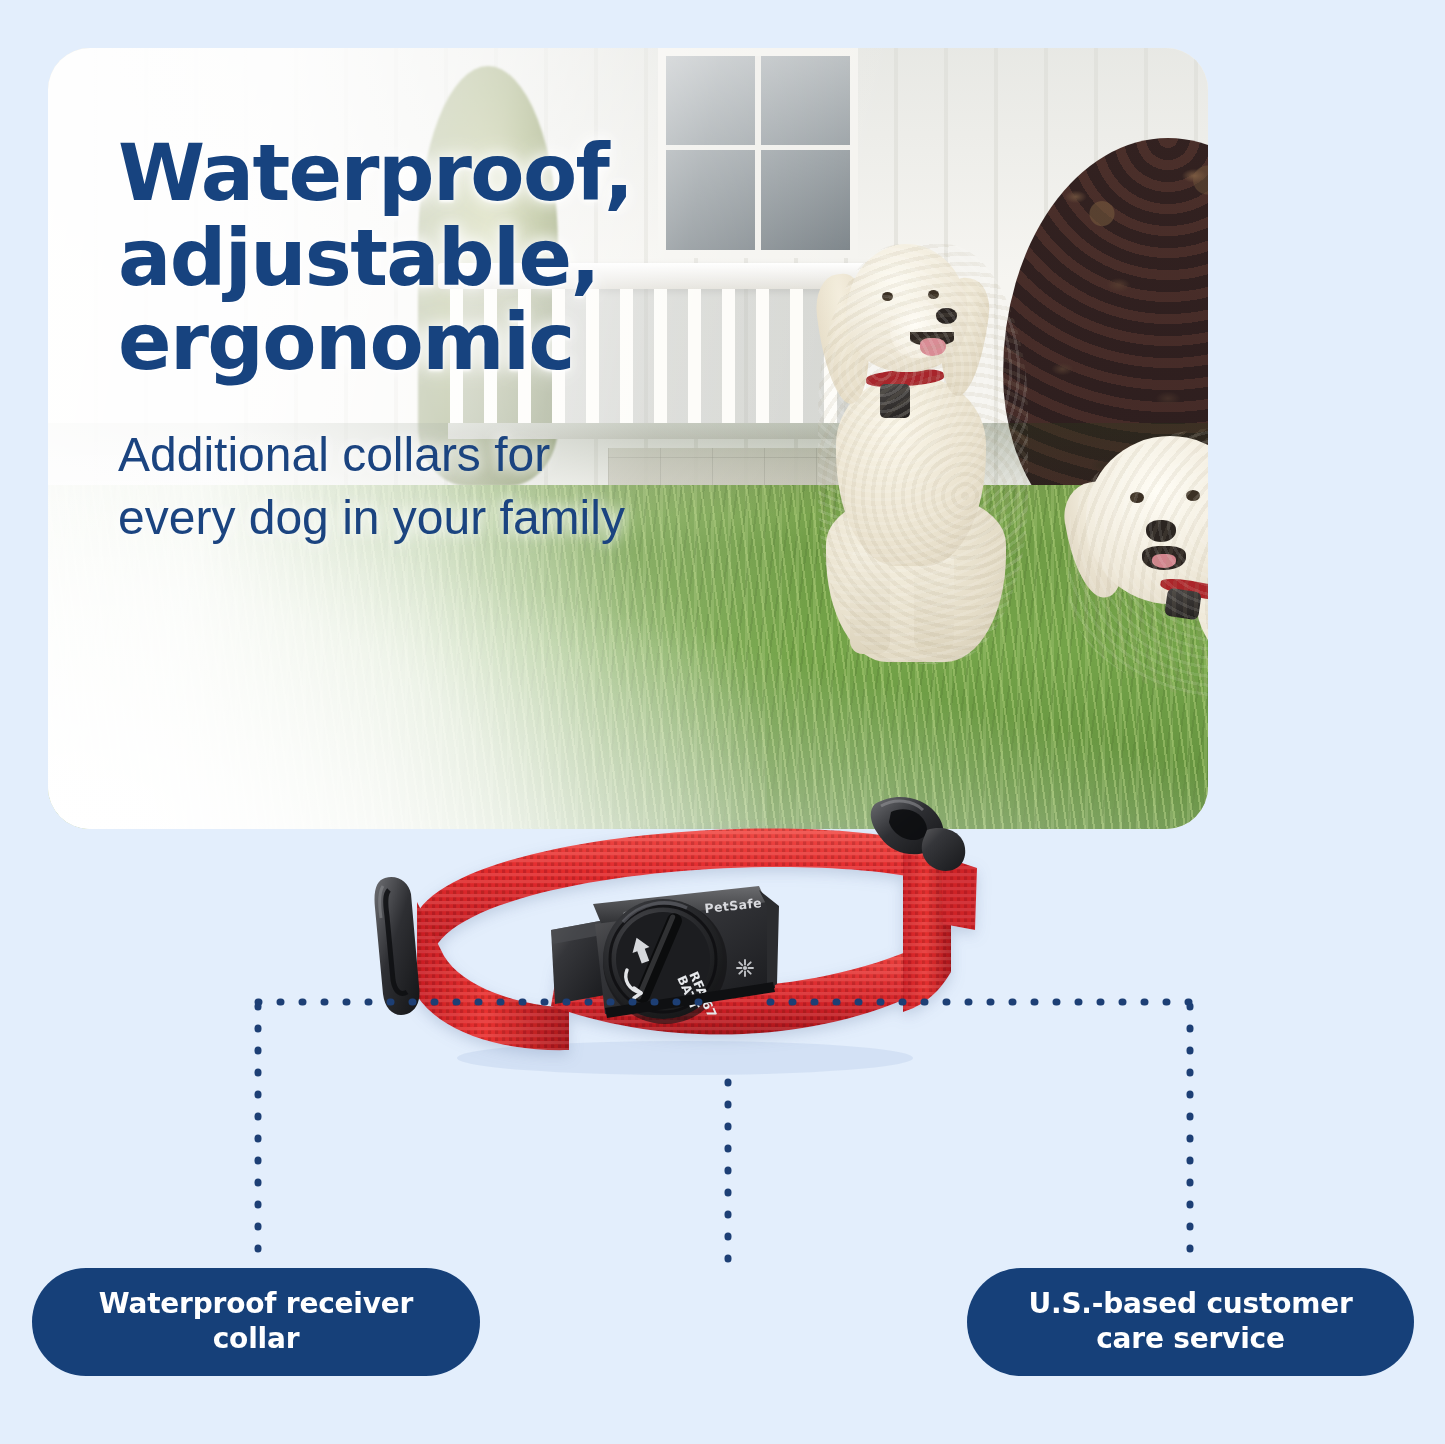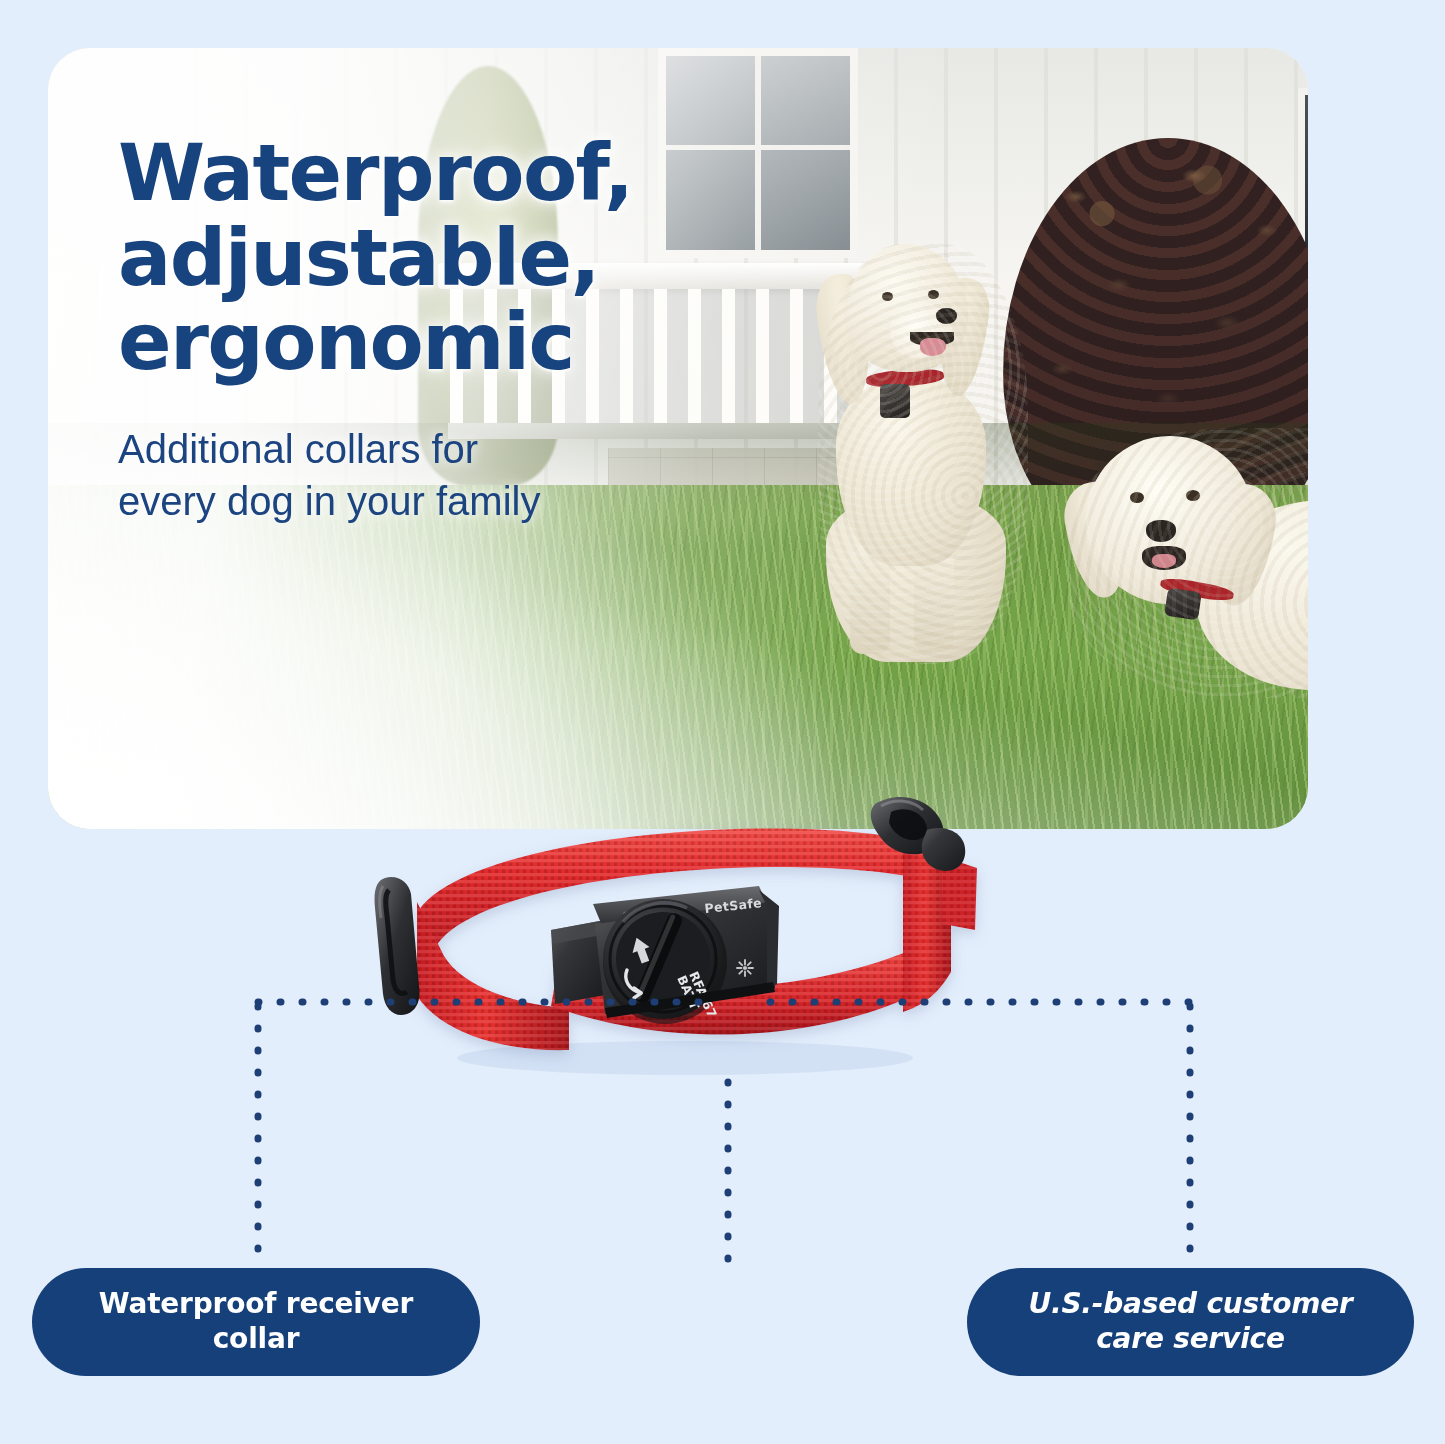--- a/index.html
+++ b/index.html
@@ -22,21 +22,21 @@
     width: 1445px;
     height: 1444px;
     background: #e3eefc;
   }
 
   
   .hero-card {
     position: absolute;
     left: 48px;
     top: 48px;
-    width: 1260px;
+    width: 1160px;
     height: 781px;
     border-radius: 42px;
     overflow: hidden;
     background: #f2f1ea;
   }
 
   
   .scene {
     position: absolute;
     inset: 0;
@@ -401,21 +401,21 @@
     color: #17437f;
     text-shadow:
       0 0 14px rgba(255,255,255,.95),
       0 0 26px rgba(255,255,255,.8),
       0 2px 3px rgba(255,255,255,.9);
   }
   .subhead {
     margin: 38px 0 0 0;
     font-family: "Liberation Sans", sans-serif;
     font-weight: 400;
-    font-size: 40px;
+    font-size: 48px;
     line-height: 1.32;
     color: #1b4480;
     text-shadow: 0 0 12px rgba(255,255,255,.95), 0 0 22px rgba(255,255,255,.75);
   }
 
   
   .collar-stage {
     position: absolute;
     left: 355px;
     top: 782px;
@@ -702,18 +702,18 @@
 
       <line x1="1190" y1="1006" x2="1190" y2="1262"></line>
     </g>
   </svg>
 
   <div class="pills">
     <div class="pill" id="pill-0">
       <span style="white-space: pre-line;">Waterproof receiver collar</span>
     </div>
     <div class="pill" id="pill-2">
-      <span style="white-space: pre-line; font-style: italic;">U.S.-based customer
+      <span style="white-space: pre-line;">U.S.-based customer
 care service</span>
     </div>
   </div>
 
 </div>
 
 </body></html>

